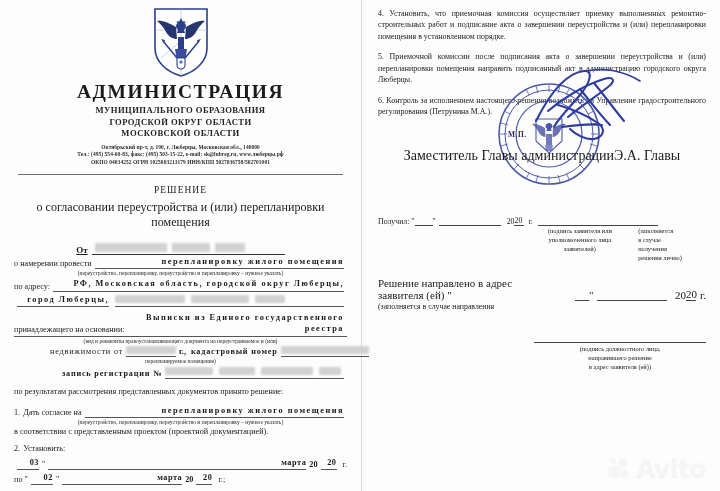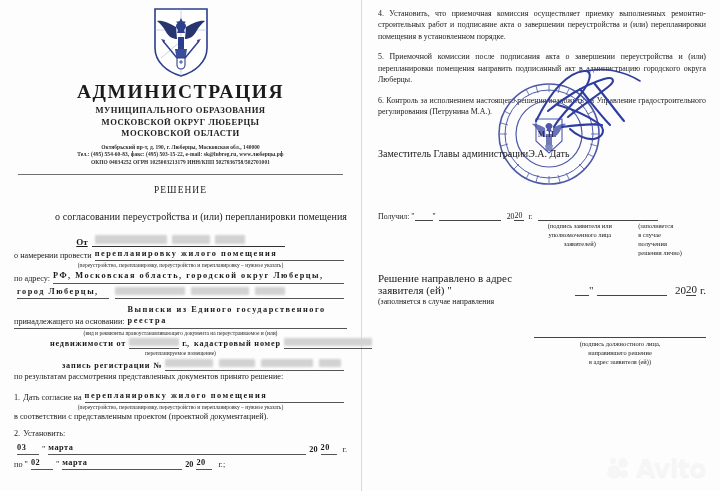--- a/index.html
+++ b/index.html
@@ -69,33 +69,33 @@
     border:0;border-top:1px solid #6f6f6f;
     margin:7px 4px 0 4px;height:0;
   }
 
   
   .doc-title{
     text-align:center;font-weight:normal;font-size:9.4px;
     letter-spacing:1.1px;margin-top:10px;
   }
   .doc-subtitle{
-    text-align:right;font-size:10px;margin-top:16px;letter-spacing:.05px;
+    text-align:center;font-size:12px;margin-top:5px;letter-spacing:.05px;
   }
 
   
   .row{display:flex;align-items:flex-end;font-size:8.2px;line-height:1.25;}
   .lbl{white-space:nowrap;}
   .fill{
     flex:1;border-bottom:1px solid #555;min-height:11px;
     position:relative;margin:0 3px;
   }
   .fill.short{flex:0 0 auto;}
   .val{
-    font-weight:bold;font-size:8.3px;text-align:left;
+    font-weight:bold;font-size:8.3px;text-align:right;
     display:block;padding-bottom:1px;letter-spacing:.5px;
   }
   .val.spaced{letter-spacing:1.5px;}
   .caption{
     font-size:5.5px;text-align:center;line-height:1.3;
     color:#2a2a2a;margin-top:1px;
   }
 
   
   .redact{
@@ -113,43 +113,43 @@
     margin-top:12px;
   }
   .ot-lbl{font-weight:bold;font-size:9px;text-decoration:underline;margin-right:4px;}
   .ot-fill{
     width:190px;border-bottom:1.3px solid #333;height:12px;
     display:flex;align-items:center;gap:5px;padding-left:3px;
   }
 
   
   .p{
-    font-size:8.2px;line-height:1.42;text-align:justify;
+    font-size:8.2px;line-height:1.42;text-align:justify;margin-top:7px;
   }
   .numlist{margin-top:8px;font-size:8.2px;}
 
   
   .rp{
     font-size:7.9px;line-height:1.45;text-align:justify;margin-bottom:9px;
   }
   .sign-row{
-    display:flex;justify-content:flex-start;align-items:baseline;
-    font-size:10px;margin-top:30px;position:relative;z-index:3;font-family:Liberation Serif, serif;
+    display:flex;justify-content:center;align-items:baseline;
+    font-size:14px;margin-top:30px;position:relative;z-index:3;font-family:Liberation Serif, serif;
   }
   .seal-zone{
     position:relative;height:0;
   }
   .seal{
     position:absolute;left:118px;top:-46px;width:106px;height:106px;z-index:1;
   }
   .signature{
     position:absolute;left:150px;top:-62px;width:130px;height:96px;z-index:2;
   }
   .mp{
-    position:absolute;left:160px;top:3px;
+    position:absolute;left:130px;top:3px;
     font-size:7.4px;font-weight:bold;color:#2b2b6b;z-index:4;letter-spacing:.6px;
   }
 
   .recv{
     display:flex;align-items:flex-end;font-size:7.8px;margin-top:52px;
   }
   .u{border-bottom:1px solid #444;display:inline-block;}
   .u.w18{width:18px;}
   .u.w62{width:62px;}
   .u.w10{width:10px;}
@@ -196,21 +196,21 @@
         <path d="M48 35 L34 52" stroke="#2b3f8c" stroke-width="1.5" fill="none"></path>
         <path d="M50 33 l-4 1 1 3 z" fill="#2b3f8c"></path>
         <path d="M30 12 l1.6 3.2 3.4.5 -2.5 2.4.6 3.4 -3.1-1.6 -3.1 1.6.6-3.4 -2.5-2.4 3.4-.5 z" fill="#2b3f8c"></path>
       </svg>
     </div>
 
     <div class="org-title">АДМИНИСТРАЦИЯ</div>
 
     <div class="org-sub">
       <div>МУНИЦИПАЛЬНОГО ОБРАЗОВАНИЯ</div>
-      <div>МОСКОВСКОЙ ОКРУГ ЛЮБЕРЦЫ</div>
+      <div>ГОРОДСКОЙ ОКРУГ ОБЛАСТИ</div>
       <div>МОСКОВСКОЙ ОБЛАСТИ</div>
     </div>
 
     <div class="org-contacts">
       <div>Октябрьский пр-т, д. 190, г. Люберцы, Московская обл., 140000</div>
       <div>Тел.: (495) 554-60-83, факс: (495) 503-15-22, e-mail: sk@lubreg.ru, www.люберцы.рф</div>
       <div>ОКПО 04034252 ОГРН 1025003213179 ИНН/КПП 5027036758/502701001</div>
     </div>
 
     <hr class="hdr-rule">
@@ -265,21 +265,21 @@
         <span class="fill" style="border-bottom:none;">
           <span class="val spaced">Выписки из Единого государственного реестра</span>
         </span>
       </div>
       <div style="border-bottom:1px solid #555;height:0;margin-top:1px;"></div>
       <div class="caption">(вид и реквизиты правоустанавливающего документа на переустраиваемое и (или)</div>
     </div>
 
     <div>
       <div class="row">
-        <span class="lbl" style="font-weight:bold;letter-spacing:.8px;padding-left:36px;">недвижимости от</span>
+        <span class="lbl" style="font-weight:normal;letter-spacing:.8px;padding-left:36px;">недвижимости от</span>
         <span class="fill" style="max-width:58px;">
           <span class="redact" style="width:50px;margin-bottom:1px;"></span>
         </span>
         <span class="lbl" style="font-weight:bold;">г.,</span>
         <span class="lbl" style="font-weight:bold;letter-spacing:.8px;margin-left:5px;">кадастровый номер</span>
         <span class="fill">
           <span class="redact" style="width:88px;margin-bottom:1px;"></span>
         </span>
       </div>
       <div class="caption">перепланируемое помещение)</div>
@@ -419,21 +419,21 @@
           <path d="M34 62 C48 60 62 58 74 60"></path>
         </g>
         <path d="M58 6 C76 2 96 6 112 16" fill="none" stroke="#2f3da0" stroke-width="1.6" stroke-linecap="round"></path>
       </svg>
 
       <span class="mp">М.П.</span>
     </div>
 
     <div class="sign-row">
       <span>Заместитель Главы администрации</span>
-      <span>Э.А. Дать</span>
+      <span>Э.А. Главы</span>
     </div>
 
     <div class="recv">
       <span>Получил: "</span>
       <span class="u w18">&nbsp;</span>
       <span>"</span>
       <span class="u w62" style="margin-left:3px;">&nbsp;</span>
       <span style="margin-left:6px;">20</span>
       <span class="u w10">20</span>
       <span style="margin-left:4px;">г.</span>

